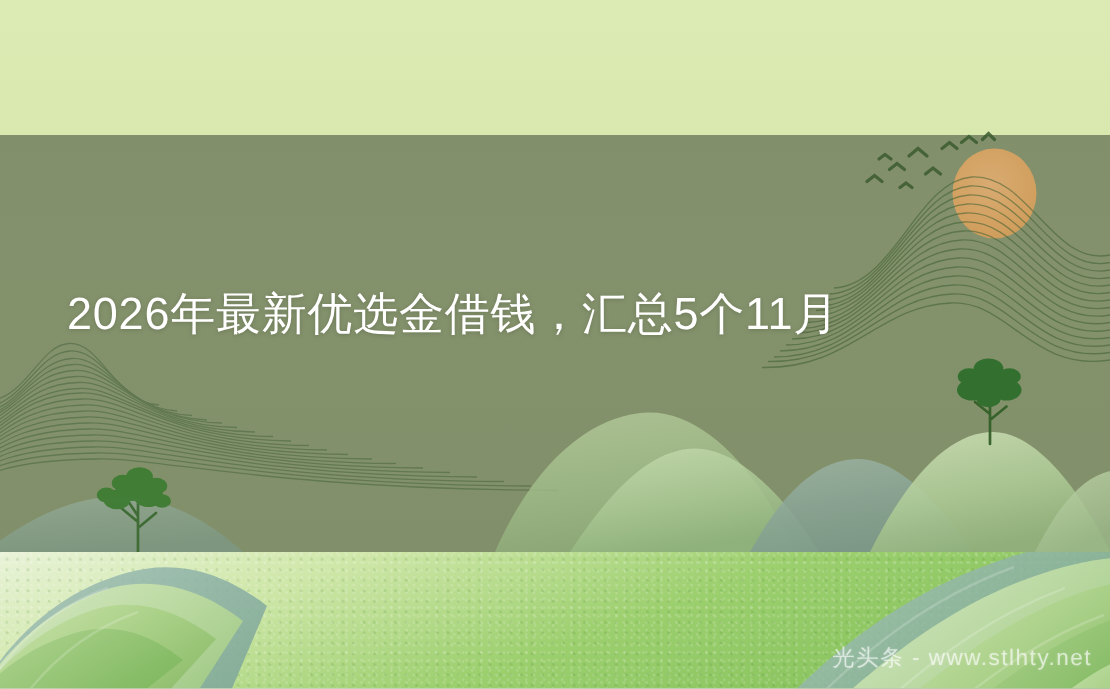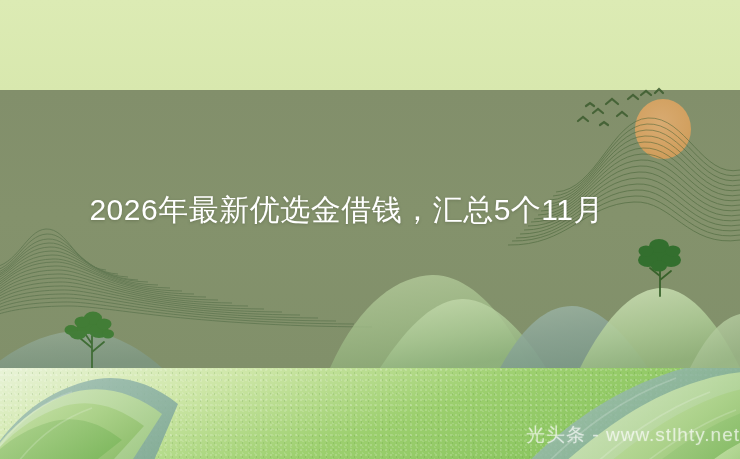--- a/index.html
+++ b/index.html
@@ -73,35 +73,35 @@
     left: 0; top: 0;
     width: 740px; height: 459px;
     pointer-events: none;
   }
 
   
   .title-block {
     position: absolute;
     left: 0; top: 186px;
     width: 604px;
-    text-align: right;
+    text-align: center;
     color: #ffffff;
     font-size: 30px;
     line-height: 47px;
     letter-spacing: .5px;
     text-shadow: 0 1px 3px rgba(60,70,45,0.35);
     white-space: nowrap;
   }
   .title-line { display: block; }
 
   
   .watermark {
     position: absolute;
-    right: 0; bottom: 11px;
-    font-size: 19px;
+    right: 12px; bottom: 11px;
+    font-size: 15px;
     letter-spacing: 1px;
     color: rgba(255,255,255,0.62);
     text-shadow: 0 0 2px rgba(255,255,255,0.25);
     white-space: nowrap;
   }
 </style>
 </head>
 <body>
 
 <div class="canvas">

